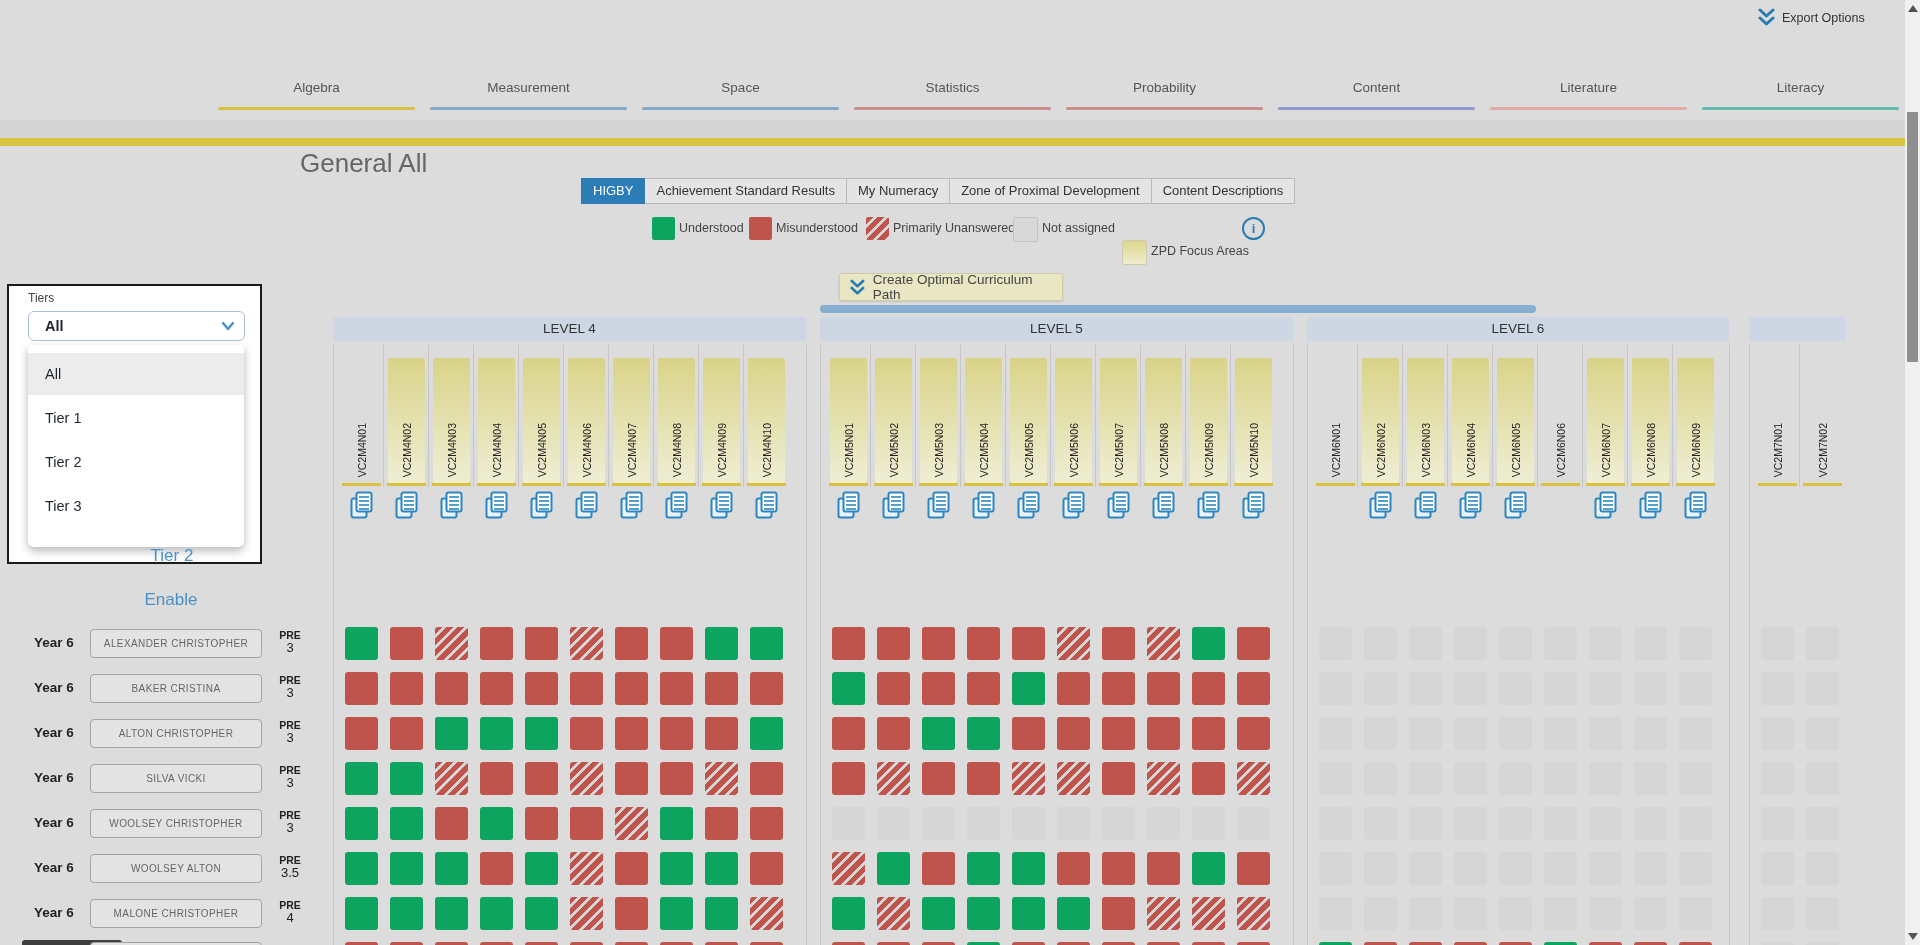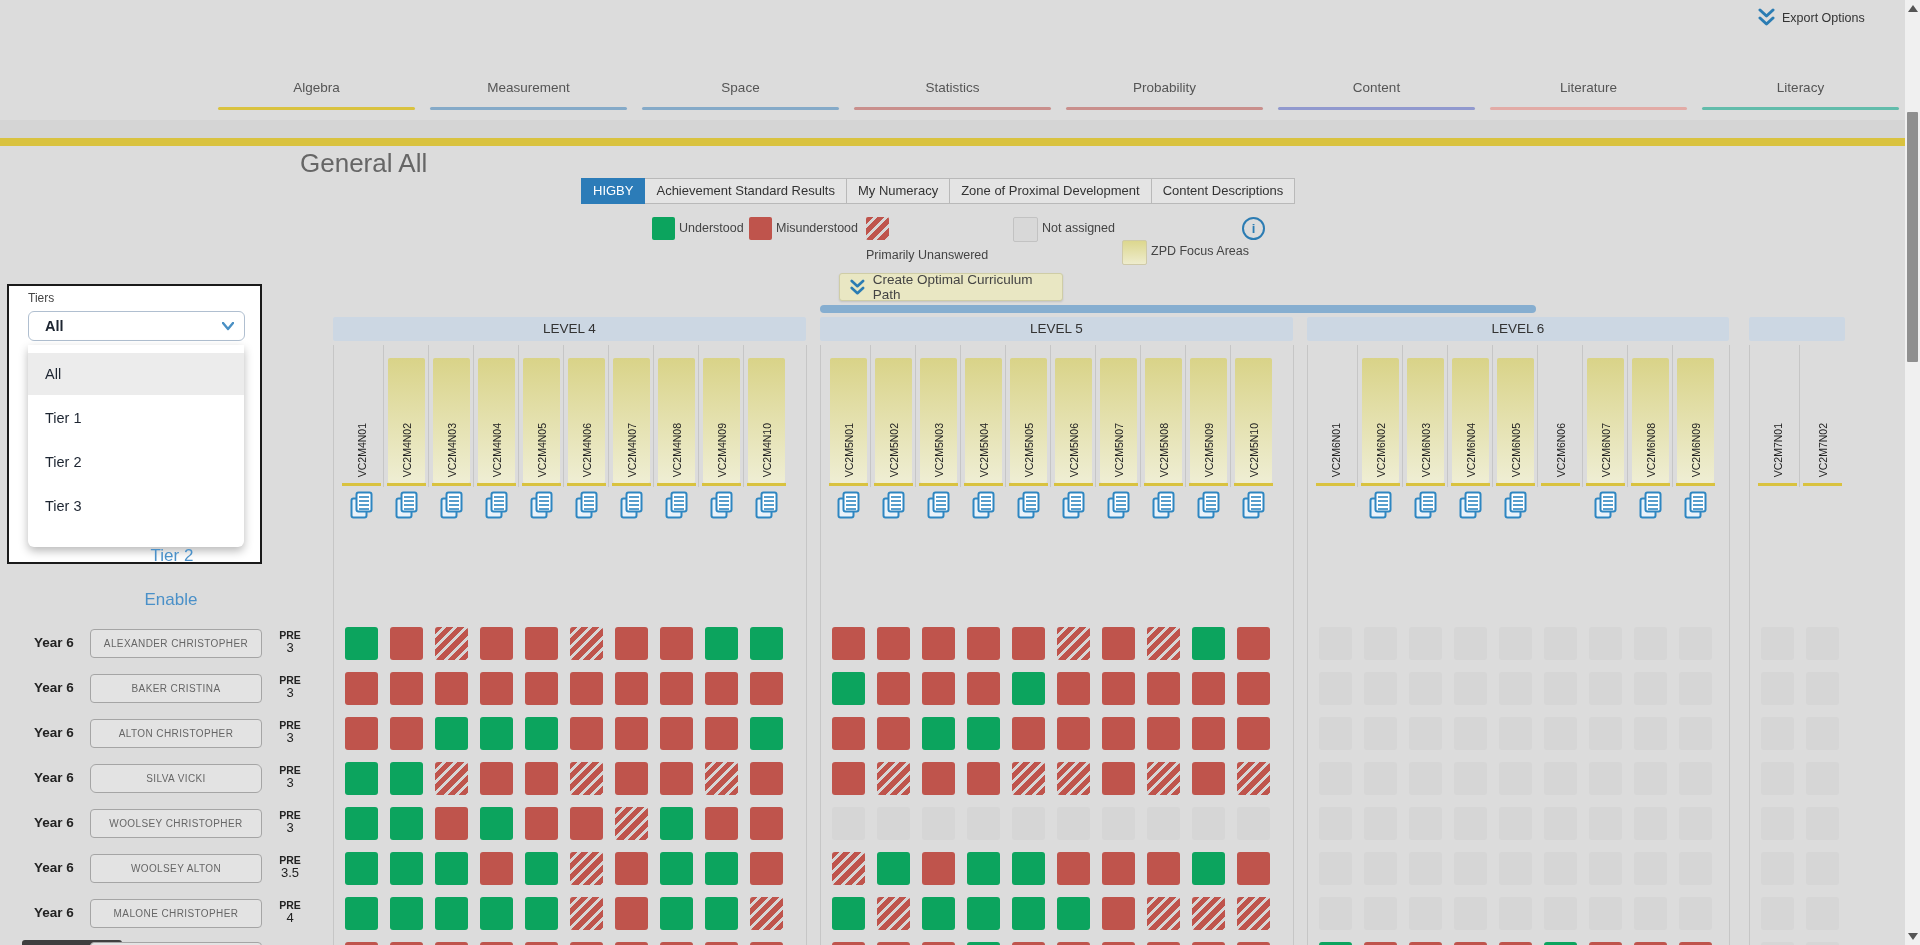--- a/index.html
+++ b/index.html
@@ -152,21 +152,21 @@
 
   <div id="legend">
       <div class="lg-item" style="left: 652px;">
         <div class="lg-sw sw-green"></div>
         <div class="lg-lb">Understood</div>
       </div>
       <div class="lg-item" style="left: 749px;">
         <div class="lg-sw sw-red"></div>
         <div class="lg-lb">Misunderstood</div>
       </div>
-      <div class="lg-item" style="left: 866px; flex-direction: column;">
+      <div class="lg-item" style="left: 866px;">
         <div class="lg-sw sw-striped"></div>
         <div class="lg-lb">Primarily Unanswered</div>
       </div>
       <div class="lg-item" style="left: 1013px;">
         <div class="lg-sw sw-gray"></div>
         <div class="lg-lb">Not assigned</div>
       </div>
       <div class="lg-item" style="left: 1122px; margin-top: 23px;">
         <div class="lg-sw sw-zpd"></div>
         <div class="lg-lb">ZPD Focus Areas</div>
@@ -869,21 +869,21 @@
         <div class="p1">PRE</div>
         <div class="p2">3</div>
       </div>
       <div class="stu-year" style="top: 725px;">Year 6</div>
       <div class="stu-btn" style="top: 719px;">ALTON CHRISTOPHER</div>
       <div class="stu-pre" style="top: 720px;">
         <div class="p1">PRE</div>
         <div class="p2">3</div>
       </div>
       <div class="stu-year" style="top: 770px;">Year 6</div>
-      <div class="stu-btn" style="top: 764px; border-radius: 6px;">SILVA VICKI</div>
+      <div class="stu-btn" style="top: 764px;">SILVA VICKI</div>
       <div class="stu-pre" style="top: 765px;">
         <div class="p1">PRE</div>
         <div class="p2">3</div>
       </div>
       <div class="stu-year" style="top: 815px;">Year 6</div>
       <div class="stu-btn" style="top: 809px;">WOOLSEY CHRISTOPHER</div>
       <div class="stu-pre" style="top: 810px;">
         <div class="p1">PRE</div>
         <div class="p2">3</div>
       </div>

